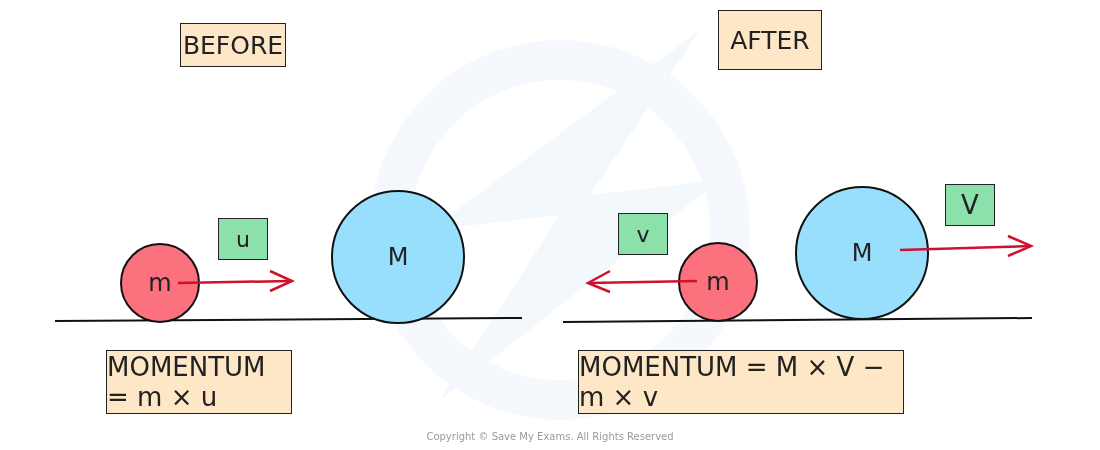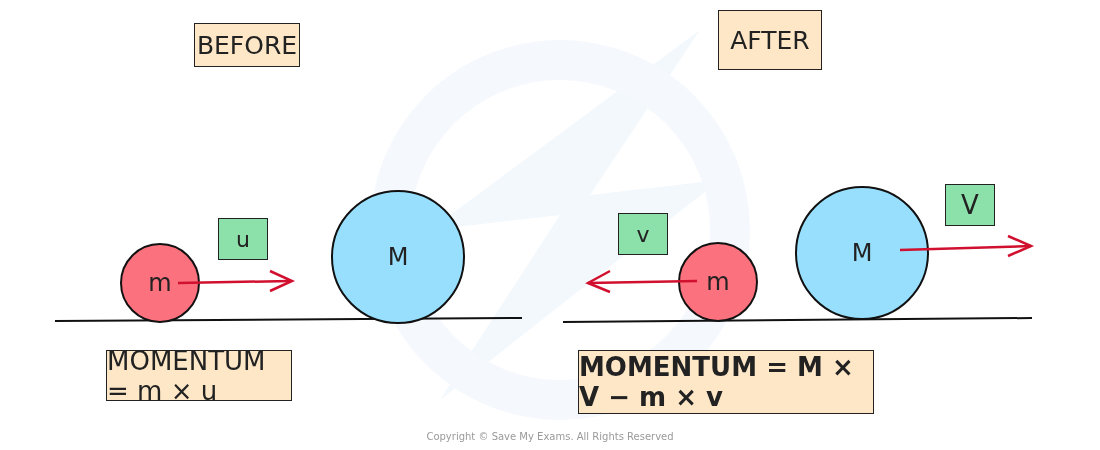--- a/index.html
+++ b/index.html
@@ -13,36 +13,36 @@
   svg.overlay{position:absolute;left:0;top:0;}
 </style>
 </head>
 <body>
 
 <svg class="overlay" width="1100" height="450">
   <path d="M700 30 L430 230 L560 215 L440 400 L720 180 L590 195 Z" fill="#f3f8fd"></path>
   <circle cx="560" cy="230" r="170" fill="none" stroke="#f5f9fd" stroke-width="40"></circle>
 </svg>
 
-<div class="label-box" style="left:194px;top:23px;width:106px;height:44px;">BEFORE</div>
+<div class="label-box" style="left:180px;top:23px;width:106px;height:44px;">BEFORE</div>
 
 <svg class="overlay" width="1100" height="450">
   <line x1="55" y1="321" x2="522" y2="318" stroke="#111" stroke-width="2"></line>
 </svg>
 
 <div class="vbox" style="left:218px;top:218px;width:50px;height:42px;">u</div>
 <div class="ball red" style="left:120px;top:243px;width:80px;height:80px;">m</div>
 <div class="ball blue" style="left:331px;top:190px;width:134px;height:134px;">M</div>
 
 <svg class="overlay" width="1100" height="450">
   <line x1="178" y1="283" x2="290" y2="281" stroke="#d0102e" stroke-width="2.5"></line>
   <polyline points="270,271 292,281 270,291" fill="none" stroke="#d0102e" stroke-width="2.5"></polyline>
 </svg>
 
-<div class="label-box" style="left:106px;top:350px;width:186px;height:51px;font-size:26px;">MOMENTUM = m × u</div>
+<div class="label-box" style="left:106px;top:350px;width:186px;height:64px;font-size:26px;">MOMENTUM = m × u</div>
 
 <div class="label-box" style="left:718px;top:10px;width:104px;height:60px;">AFTER</div>
 
 <svg class="overlay" width="1100" height="450">
   <line x1="563" y1="322" x2="1032" y2="318" stroke="#111" stroke-width="2"></line>
 </svg>
 
 <div class="vbox" style="left:618px;top:213px;width:50px;height:42px;">v</div>
 <div class="vbox" style="left:945px;top:184px;width:50px;height:42px;font-size:26px;">V</div>
 <div class="ball red" style="left:678px;top:242px;width:80px;height:80px;">m</div>
@@ -52,15 +52,15 @@
   <g>
     <line x1="697" y1="281" x2="588" y2="283" stroke="#d0102e" stroke-width="2.5"></line>
     <polyline points="610,271 588,283 610,292" fill="none" stroke="#d0102e" stroke-width="2.5"></polyline>
   </g>
   <g>
     <line x1="900" y1="250" x2="1031" y2="246" stroke="#d0102e" stroke-width="2.5"></line>
     <polyline points="1008,236 1031,246 1008,256" fill="none" stroke="#d0102e" stroke-width="2.5"></polyline>
   </g>
 </svg>
 
-<div class="label-box" style="left:578px;top:350px;width:296px;height:64px;font-size:26px;font-weight:bold;">MOMENTUM = M × V − m × v</div>
+<div class="label-box" style="left:578px;top:350px;width:326px;height:64px;font-size:26px;">MOMENTUM = M × V − m × v</div>
 
 <div class="copyright">Copyright © Save My Exams. All Rights Reserved</div>
 
 </body></html>

